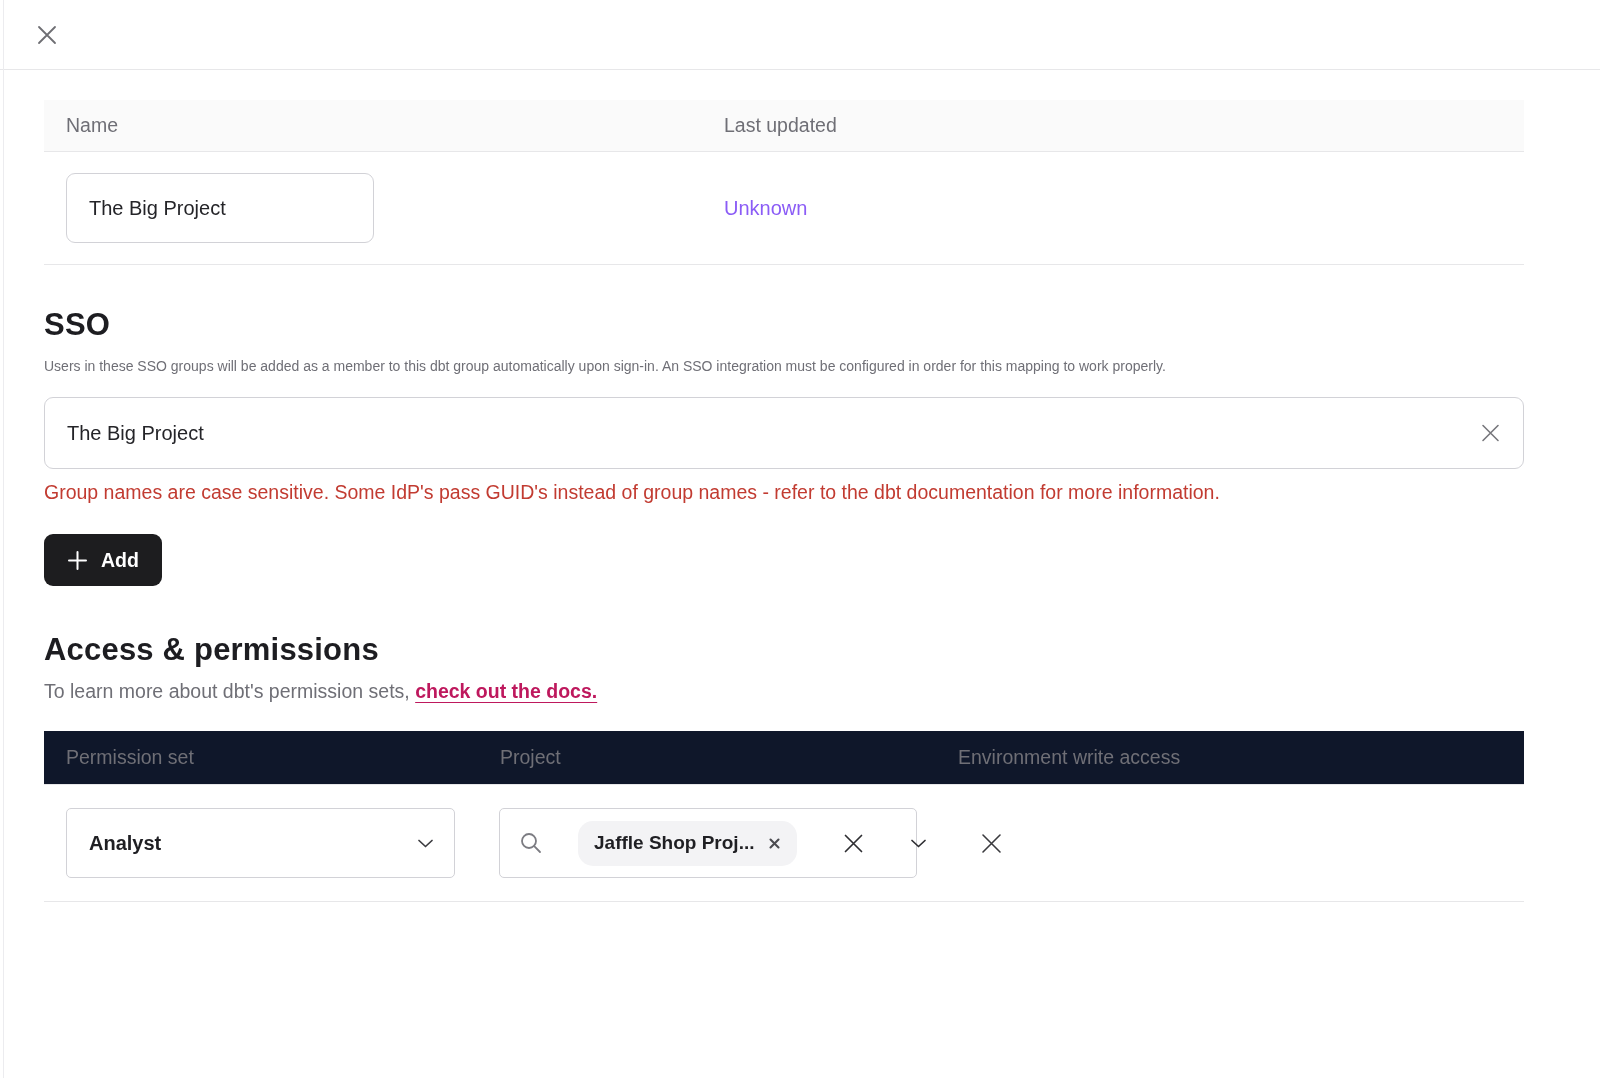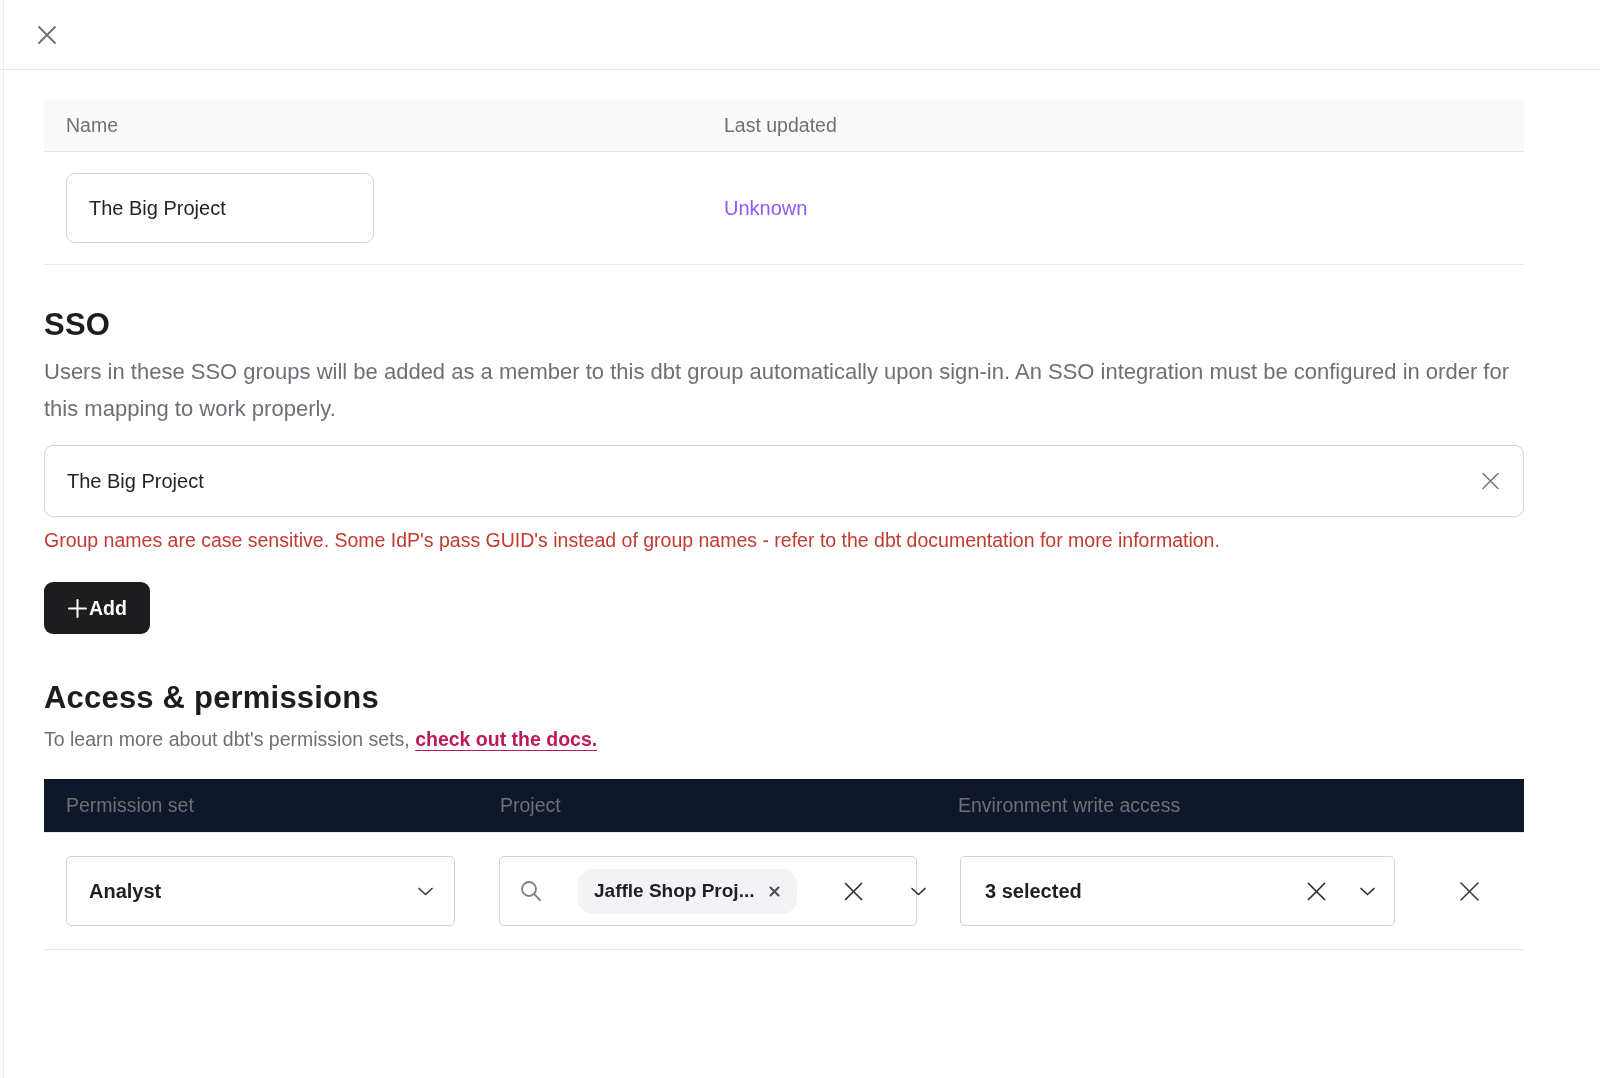--- a/index.html
+++ b/index.html
@@ -52,34 +52,34 @@
     height:70px; border:1px solid #d2d2d7; border-radius:9px;
     font-size:20px; color:#242428; font-family:inherit;
     padding:0 22px; outline:none; background:#fff;
   }
   .name-input { width:308px; }
   .cell-text { font-size:20px; color:#8b5cf6; }
 
   
   .section { margin-top:42px; }
   .section-heading { font-size:31px; font-weight:700; color:#1d1d21; letter-spacing:.2px; }
-  .section-desc { margin-top:10px; font-size:22px; line-height:37px; color:#6f6f76; max-width:1480px; }
+  .section-desc { margin-top:10px; font-size:14px; line-height:26px; color:#6f6f76; max-width:1480px; }
 
   
   .clearable-input { position:relative; margin-top:18px; }
   .sso-input { width:100%; height:72px; padding-right:70px; }
   .input-clear {
     position:absolute; right:20px; top:50%; transform:translateY(-50%);
   }
   .warning-text { margin-top:12px; font-size:19.5px; color:#c23b31; }
 
   
   .dark-btn {
     margin-top:30px;
-    display:inline-flex; align-items:center; gap:1px;
+    display:inline-flex; align-items:center; gap:13px;
     background:#1d1d1f; color:#ffffff;
     border:none; border-radius:9px; cursor:pointer;
     height:52px; padding:0 23px;
     font-size:19.5px; font-weight:700; font-family:inherit;
   }
 
   
   .docs-line { margin-top:12px; font-size:19.5px; color:#6f6f76; }
   .docs-link { color:#be185d; font-weight:700; text-decoration:underline; text-underline-offset:4px;text-align:center; }
 
@@ -224,37 +224,20 @@
             </span>
           </button>
           <span class="sep-gap"></span>
           <span style="display:flex;">
             <svg width="17" height="11" viewBox="0 0 17 11">
                 <path d="M2 2.5 L8.5 8.5 L15 2.5" stroke="#2e2e32" stroke-width="1.7" fill="none" stroke-linecap="round" stroke-linejoin="round"></path>
               </svg>
           </span>
         </div>
 
-        <div class="widget select-env">
-          <span class="widget-label">3 selected</span>
-          <span class="flex-spacer"></span>
-          <button class="mini-clear" aria-label="clear">
-            <span style="display:flex;">
-              <svg width="25" height="25" viewBox="0 0 25 25">
-                  <path d="M4.5 4.5 L20.5 20.5 M20.5 4.5 L4.5 20.5" stroke="#2e2e32" stroke-width="1.7" fill="none" stroke-linecap="round"></path>
-                </svg>
-            </span>
-          </button>
-          <span class="sep-gap"></span>
-          <span style="display:flex;">
-            <svg width="17" height="11" viewBox="0 0 17 11">
-                <path d="M2 2.5 L8.5 8.5 L15 2.5" stroke="#2e2e32" stroke-width="1.7" fill="none" stroke-linecap="round" stroke-linejoin="round"></path>
-              </svg>
-          </span>
-        </div>
 
         <button class="icon-btn row-delete" aria-label="delete row">
           <span style="display:flex;">
             <svg width="29" height="29" viewBox="0 0 29 29">
                 <path d="M6 6 L23 23 M23 6 L6 23" stroke="#3a3a3e" stroke-width="1.6" fill="none" stroke-linecap="round"></path>
               </svg>
           </span>
         </button>
       </div>
     </div>

